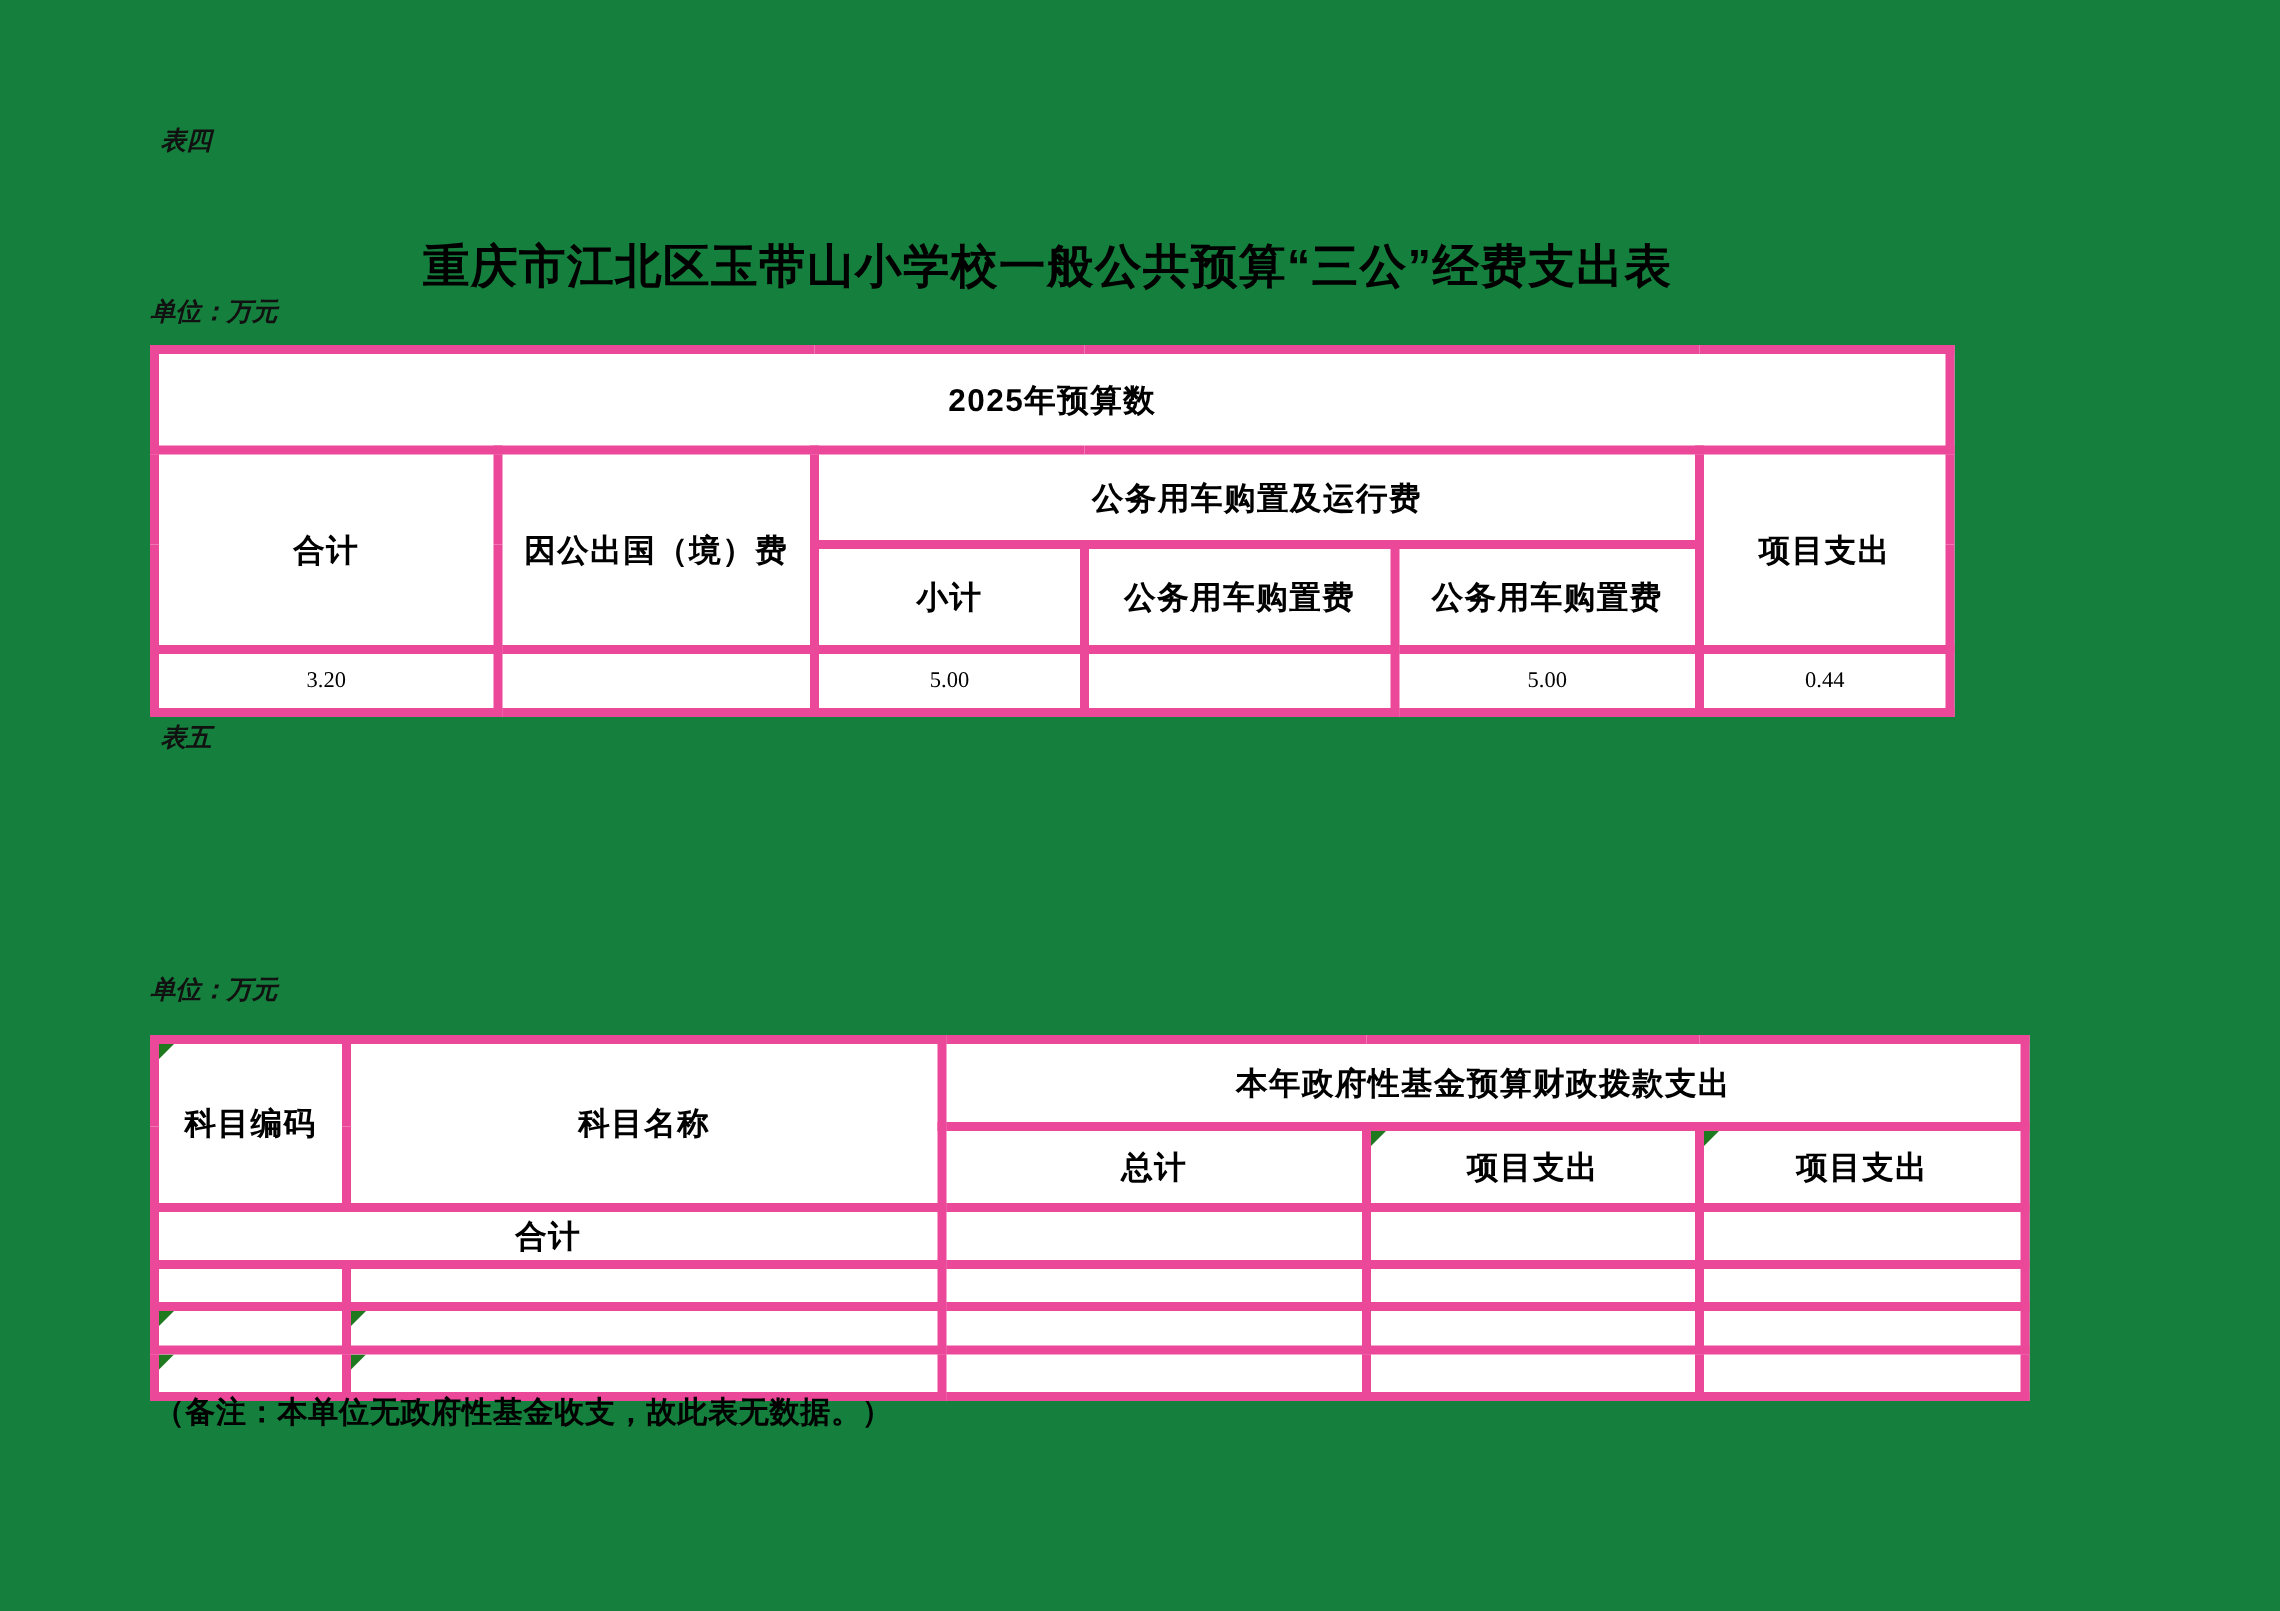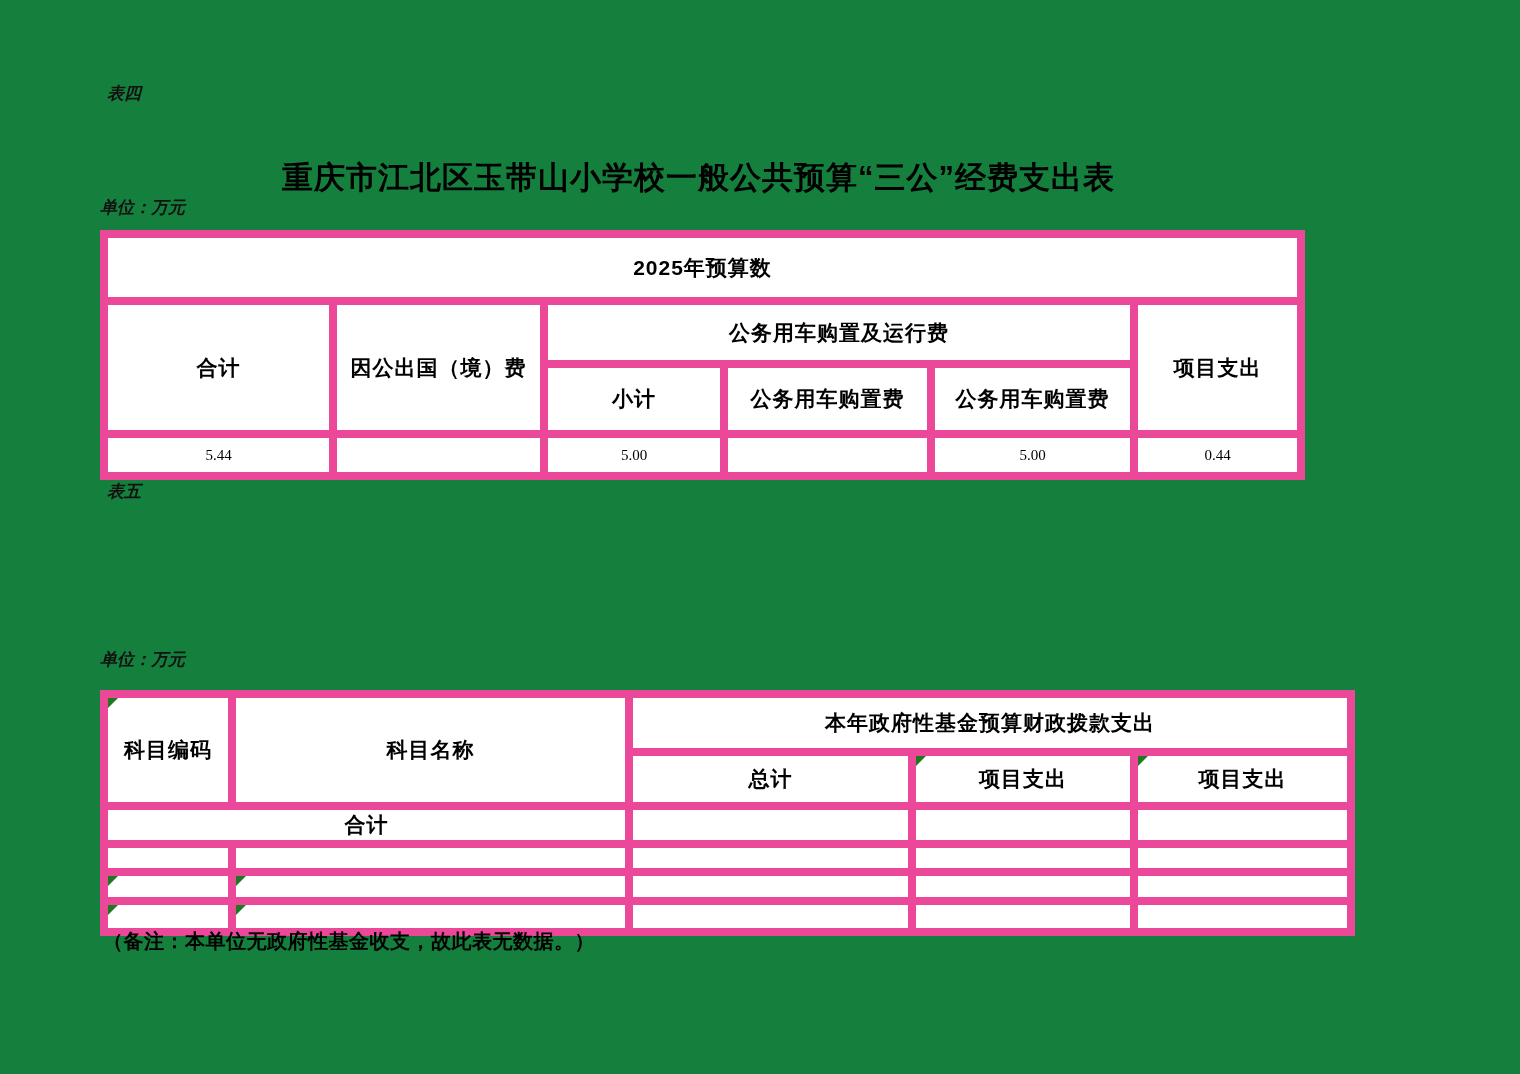--- a/index.html
+++ b/index.html
@@ -38,21 +38,21 @@
   .unit-1 { left:100px; top:196px; width:1197px; }
   .unit-2 { left:100px; top:648px; width:1247px; }
 
   table {
     position:absolute;
     border-collapse:collapse;
     table-layout:fixed;
     background:#fff;
   }
   td {
-    border:8px solid #ec4899;
+    border:6px solid #ec4899;
     text-align:center;
     vertical-align:middle;
     padding:0 4px;
     position:relative;
     overflow:hidden;
   }
   .th { font-weight:700; font-size:21px; letter-spacing:1px; }
   .num {
     font-family:"Liberation Serif", serif;
     font-weight:400;
@@ -116,21 +116,21 @@
       <td class="th" rowspan="2">因公出国（境）费</td>
       <td class="th" colspan="3">公务用车购置及运行费</td>
       <td class="th" rowspan="2">项目支出</td>
     </tr>
     <tr style="height:70px">
       <td class="th">小计</td>
       <td class="th">公务用车购置费</td>
       <td class="th">公务用车购置费</td>
     </tr>
     <tr class="data-row" style="height:42px">
-      <td class="num">5.44</td>
+      <td class="num">3.20</td>
       <td class="num"></td>
       <td class="num">5.00</td>
       <td class="num"></td>
       <td class="num">5.00</td>
       <td class="num">0.44</td>
     </tr>
   </tbody>
     </table>
 
   <div class="kai tbl-label5">表五</div>

